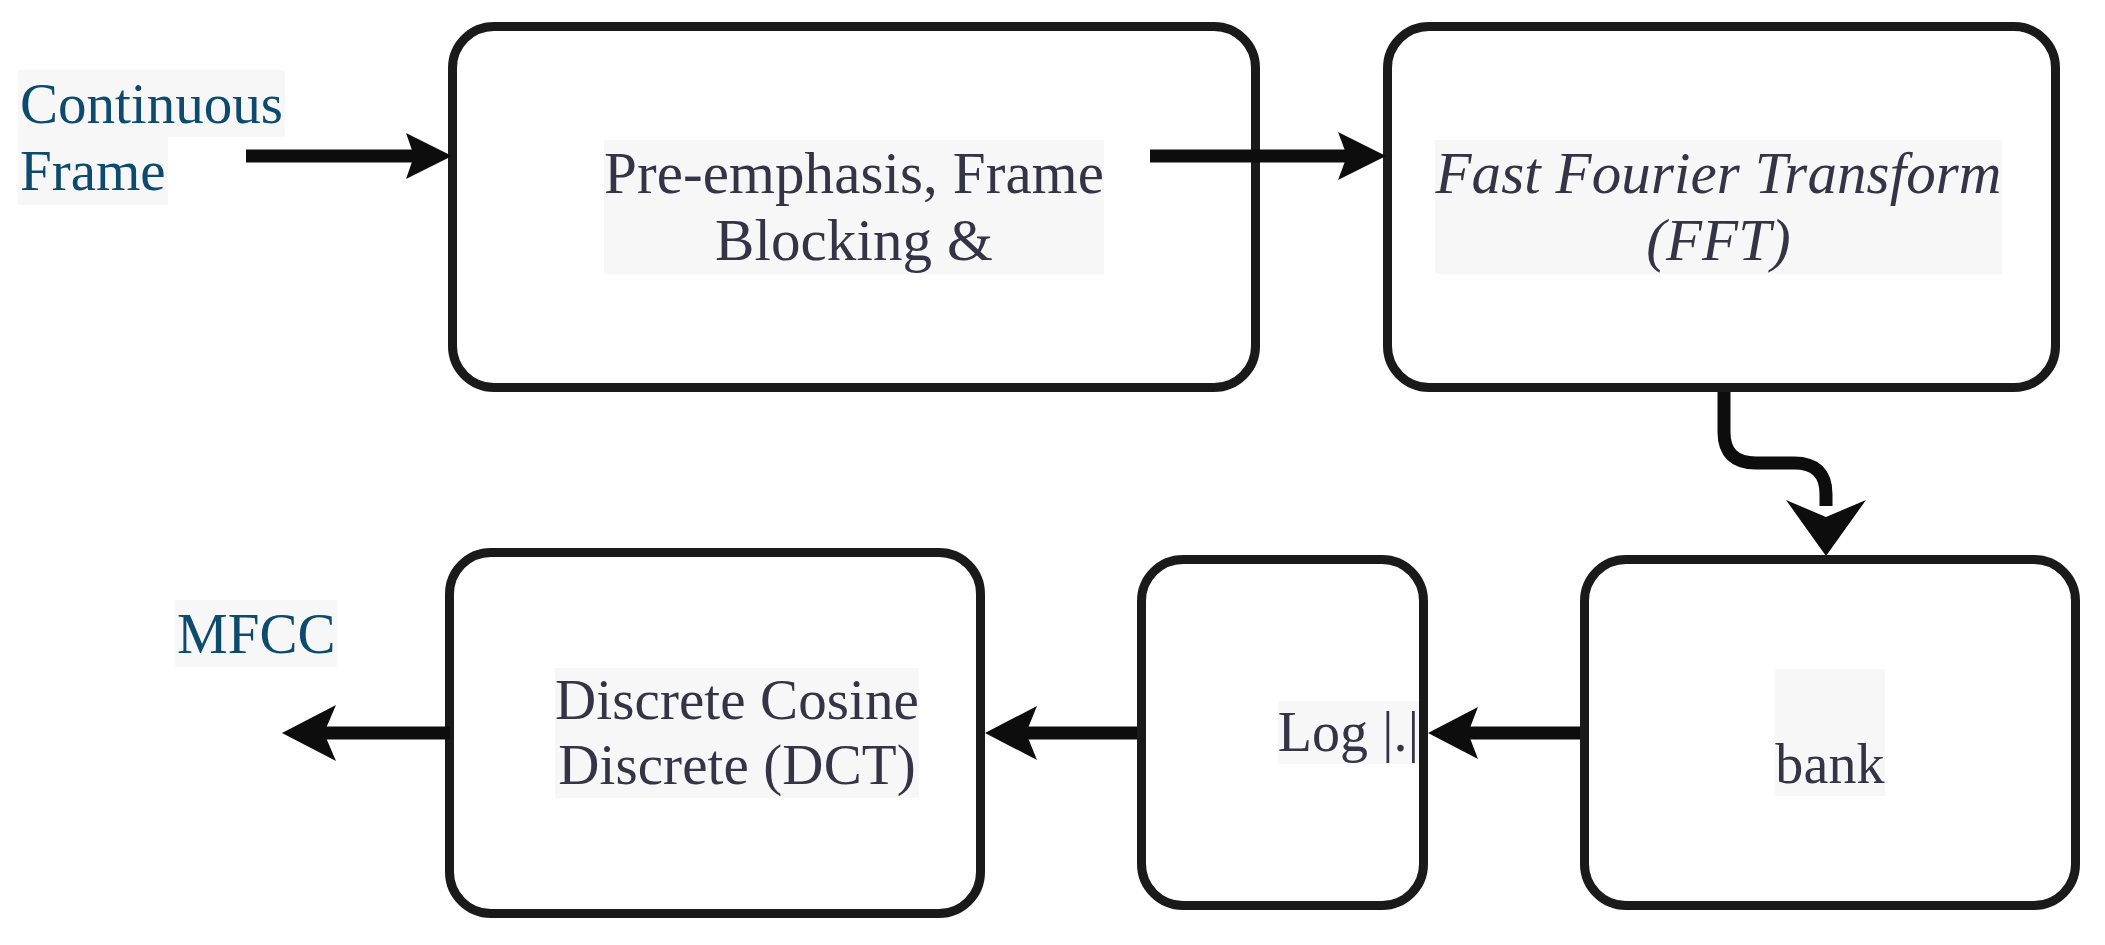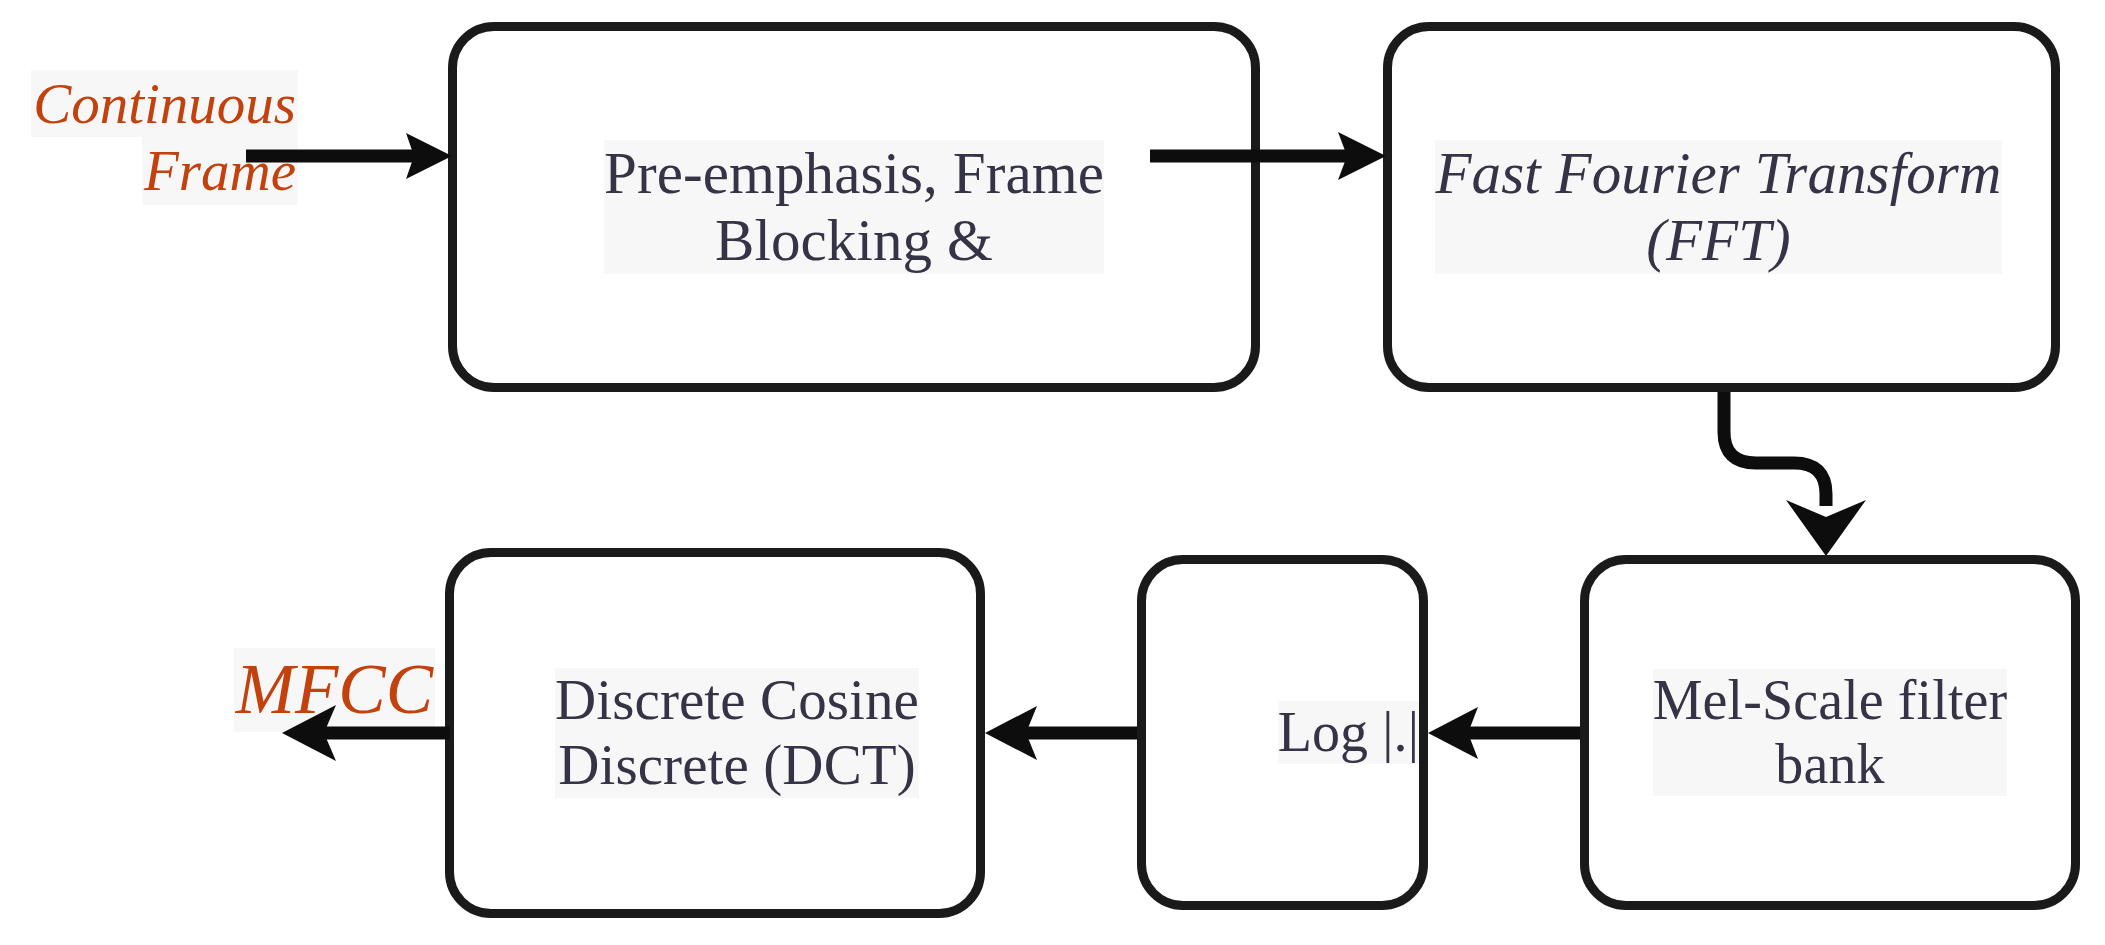--- a/index.html
+++ b/index.html
@@ -28,25 +28,24 @@
   .box-label {
     color: #343446;
     background: #f7f7f8;
     text-align: center;
     line-height: 1.14;
     white-space: nowrap;
     letter-spacing: 0.1px;
   }
   .free-label {
     position: absolute;
-    color: #c2410c;
-    text-align: right;
+    color: #0c4a6e;
+    text-align: left;
     line-height: 1.18;
     white-space: nowrap;
-    font-style: italic;
   }
   .free-label span {
     background: #f7f7f8;
     display: inline-block;
     padding: 0 2px;
   }
   .arrow-svg {
     position: absolute;
     overflow: visible;
     pointer-events: none;
@@ -58,21 +57,21 @@
   #box-log         { left: 1137px; top: 555px; width: 291px; height: 355px; justify-content: flex-end; }
   #box-dct         { left: 445px;  top: 548px; width: 540px; height: 370px; }
 
   #box-preemphasis .box-label { font-size: 59px; }
   #box-fft .box-label         { font-size: 59px; margin-left: -6px; }
   #box-melbank .box-label     { font-size: 56px; }
   #box-log .box-label         { font-size: 56px; }
   #box-dct .box-label         { font-size: 57px; margin-left: 44px; }
 
   #label-continuous-speech { left: 18px;  top: 70px;  width: 280px; font-size: 57px; }
-  #label-mfcc              { left: 175px; top: 600px; width: 260px; font-size: 71px; margin-top: 48px; }
+  #label-mfcc              { left: 175px; top: 600px; width: 260px; font-size: 57px; }
 </style>
 </head>
 <body>
 
 <div id="canvas">
 
   <div class="free-label" id="label-continuous-speech">
     <span>Continuous</span><br>
     <span>Frame</span>
   </div>
@@ -86,21 +85,21 @@
 
   <div class="box" id="box-fft">
     <div class="box-label">
       <span>Fast Fourier Transform</span><br>
       <span>(FFT)</span>
     </div>
   </div>
 
   <div class="box" id="box-melbank">
     <div class="box-label">
-      <span>Mel-Scale filter</span><br>
+      <br>
       <span>bank</span>
     </div>
   </div>
 
   <div class="box" id="box-log">
     <div class="box-label">
       <span>Log |.|</span>
     </div>
   </div>
 

